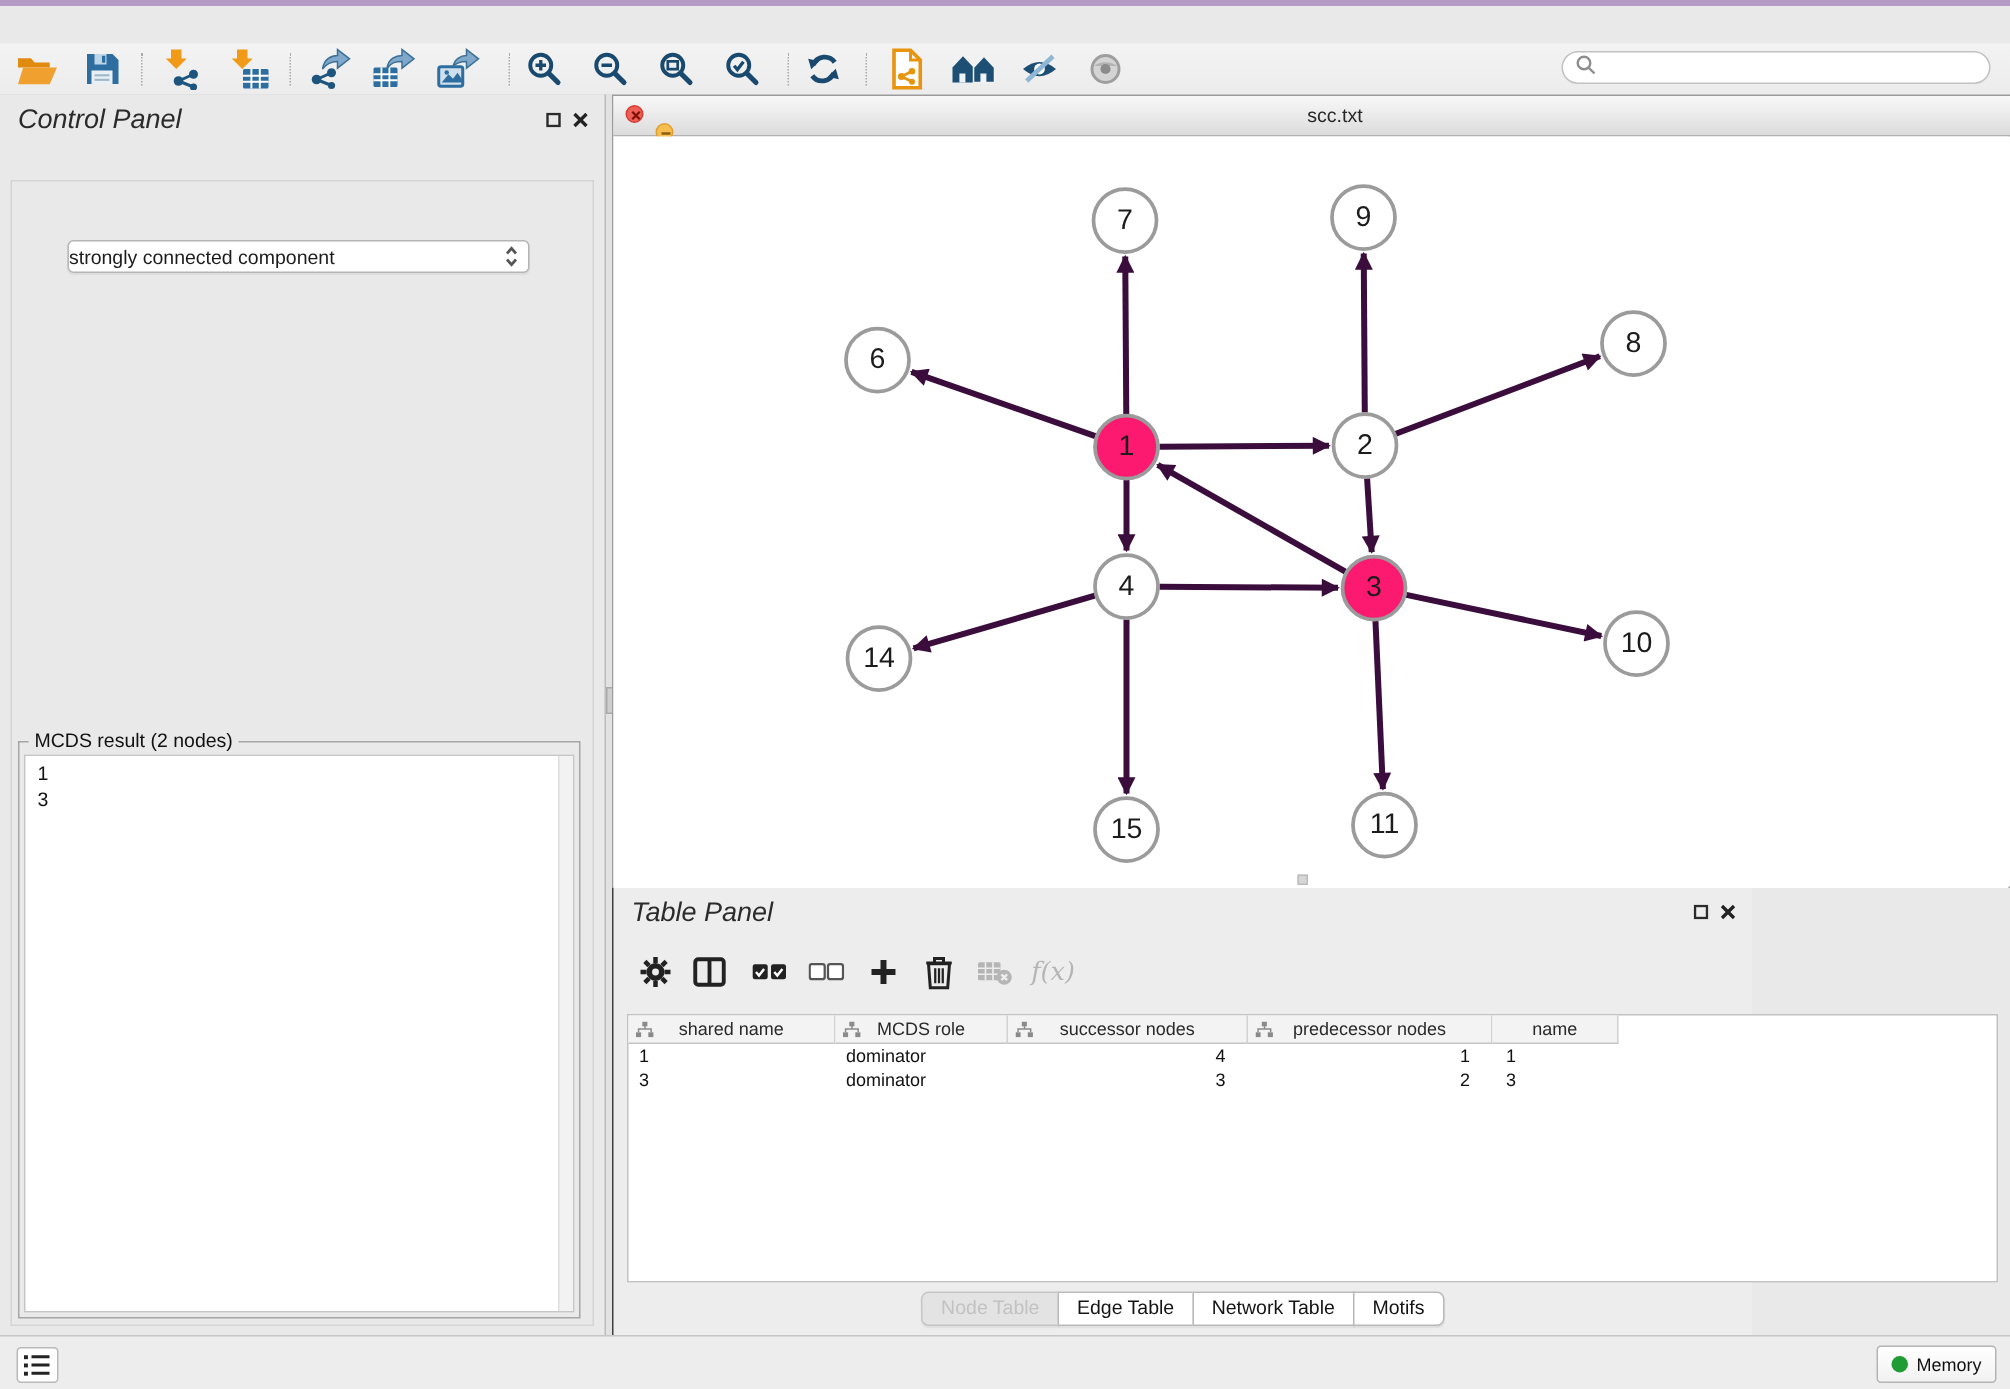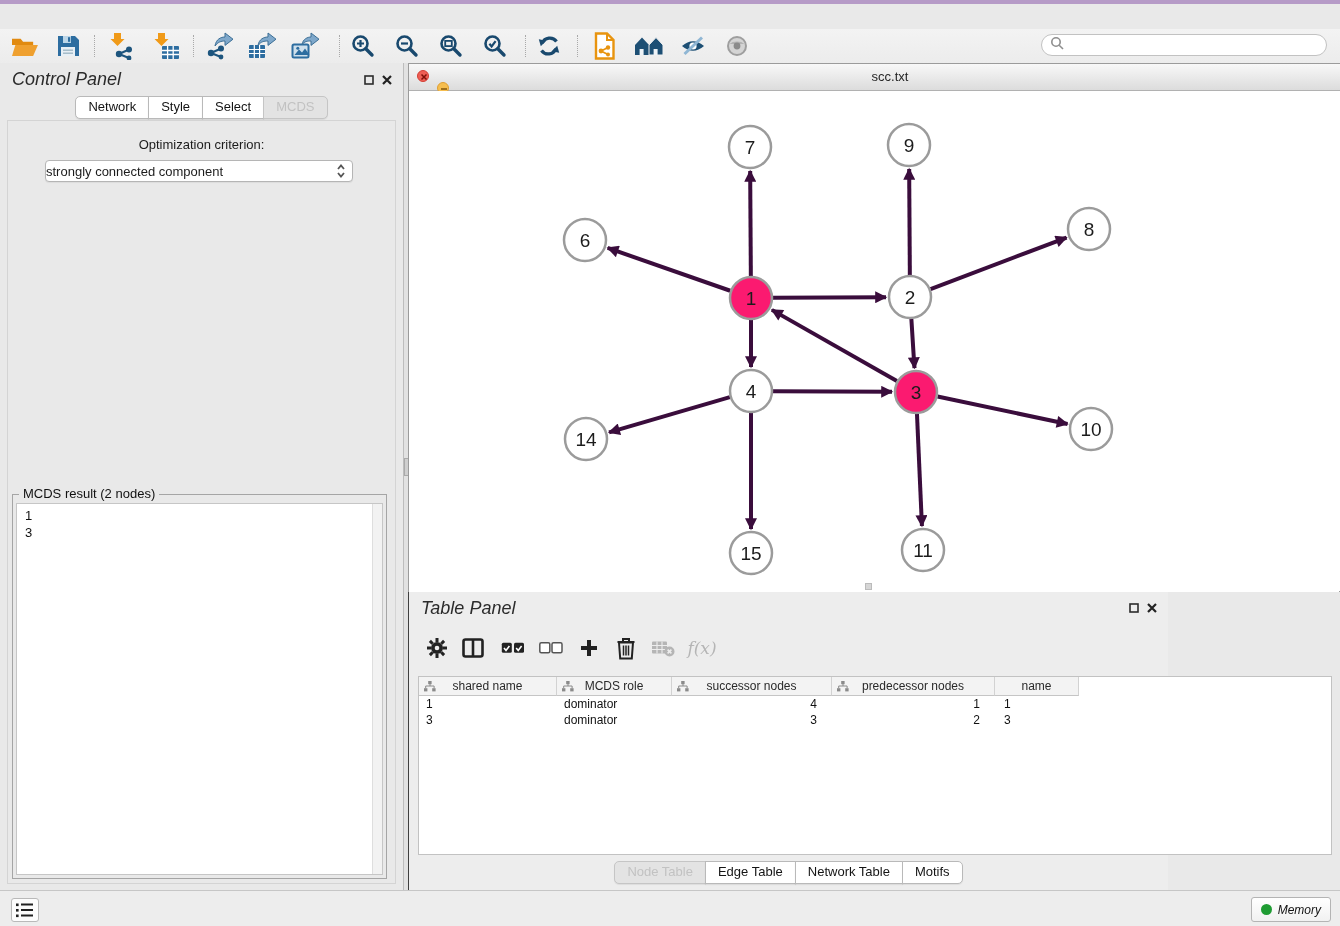--- a/index.html
+++ b/index.html
@@ -56,21 +56,21 @@
   .table-content{position:absolute;left:9px;top:84px;width:914px;height:179px;background:#fff;border:1px solid #c2c2c2;box-sizing:border-box;}
   .thead{display:flex;height:19px;}
   .th{position:relative;background:#f3f3f3;border-right:1px solid #d2d2d2;border-bottom:1px solid #c5c5c5;font-size:12px;color:#2a2a2a;display:flex;align-items:center;justify-content:center;box-sizing:border-box;}
   .th .tree{position:absolute;left:5px;top:4px;}
   .trow{display:flex;height:16px;font-size:12px;color:#111;}
   .td{box-sizing:border-box;display:flex;align-items:center;}
   .td.l{padding-left:7px;justify-content:flex-start;}
   .td.r{padding-right:15px;justify-content:flex-end;}
   .tp-tabs{position:absolute;left:0;right:0;top:269px;display:flex;justify-content:center;}
   
-  .statusbar{position:absolute;left:0;bottom:0;width:1340px;height:36px;background:#ededed;border-top:1px solid #c6c6c6;box-sizing:border-box;font-style:italic;}
+  .statusbar{position:absolute;left:0;bottom:0;width:1340px;height:36px;background:#ededed;border-top:1px solid #c6c6c6;box-sizing:border-box;}
   .list-btn{position:absolute;left:11px;top:7px;width:28px;height:24px;background:#fdfdfd;border:1px solid #b9b9b9;border-radius:3px;display:flex;align-items:center;justify-content:center;box-sizing:border-box;}
   .mem-btn{position:absolute;right:9px;top:6px;height:25px;background:linear-gradient(#ffffff,#f1f1f1);border:1px solid #b4b4b4;border-radius:3px;display:flex;align-items:center;gap:6px;padding:0 9px;font-size:12px;color:#111;box-sizing:border-box;}
   .mem-dot{width:11px;height:11px;border-radius:50%;background:#1f9c33;}
 </style>
 </head>
 <body>
 
 <div class="app">
 
   <div class="top-strip"></div>
@@ -238,28 +238,21 @@
     <div class="hdr-ico" style="right:28px">
       <svg width="10" height="10" viewBox="0 0 10 10">
           <rect x="1" y="1" width="8" height="8" fill="none" stroke="#2b2b2b" stroke-width="1.6"></rect>
         </svg>
     </div>
     <div class="hdr-ico" style="right:10px">
       <svg width="10" height="10" viewBox="0 0 10 10">
           <path d="M1 1 L9 9 M9 1 L1 9" stroke="#222" stroke-width="2.2"></path>
         </svg>
     </div>
-    <div class="cp-tabs">
-      <div class="seg-tab first">Network</div>
-      <div class="seg-tab">Style</div>
-      <div class="seg-tab">Select</div>
-      <div class="seg-tab last sel">MCDS</div>
-    </div>
     <div class="cp-content">
-      <div class="opt-label">Optimization criterion:</div>
       <div class="dropdown">
         <span>strongly connected component</span>
         <span class="stepper">
           <svg width="10" height="16" viewBox="0 0 10 16">
               <path d="M2 6 L5 2.5 L8 6" fill="none" stroke="#555" stroke-width="1.8"></path>
               <path d="M2 10 L5 13.5 L8 10" fill="none" stroke="#555" stroke-width="1.8"></path>
             </svg>
         </span>
       </div>
       <div class="groupbox">

